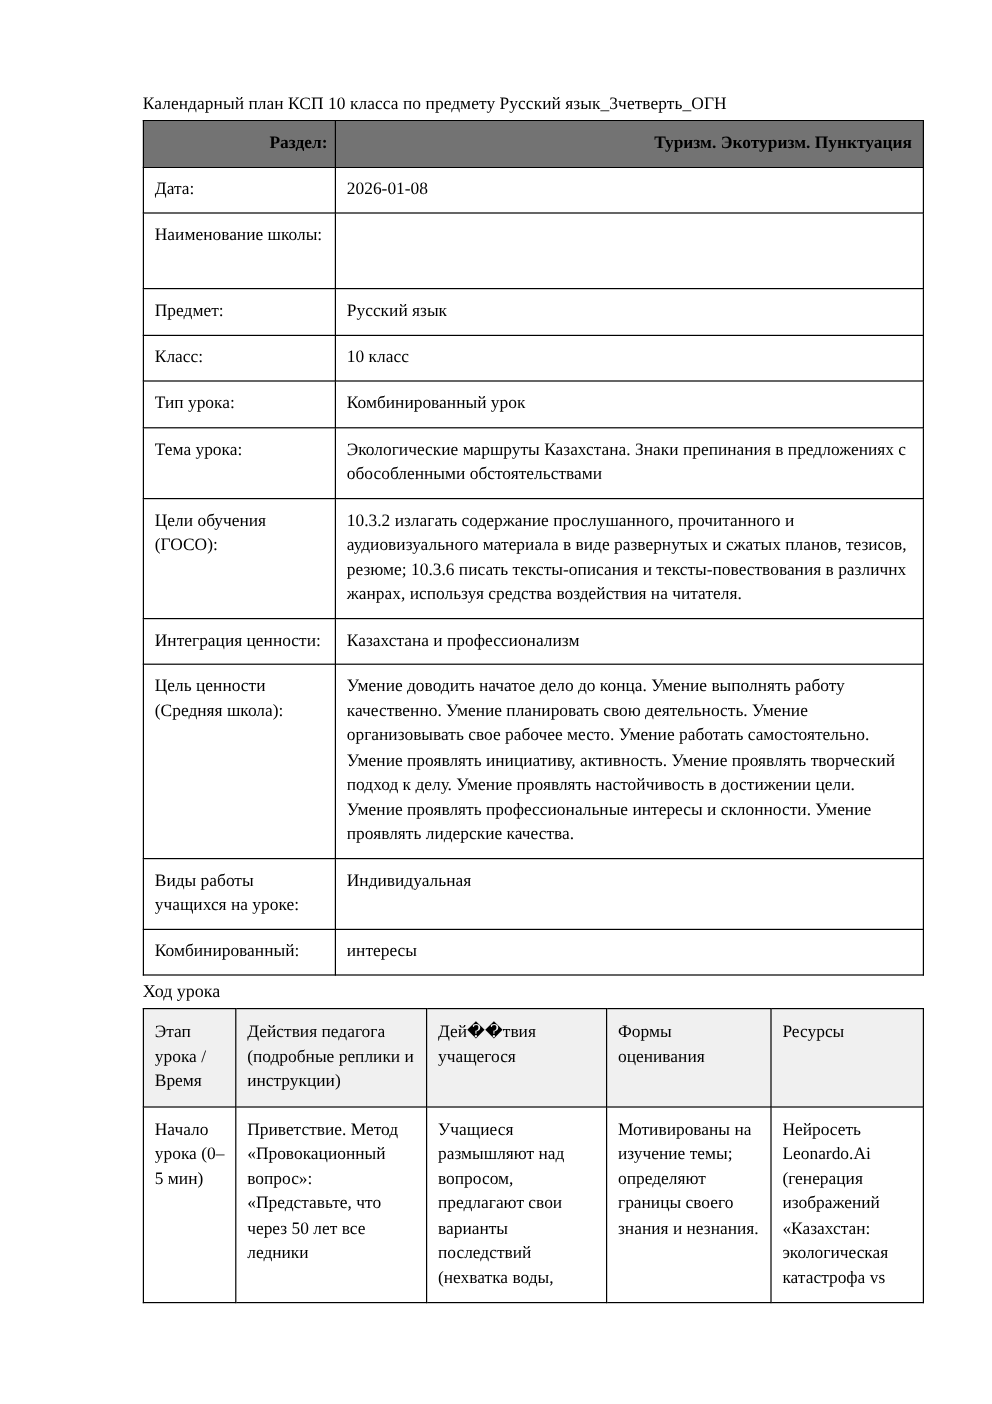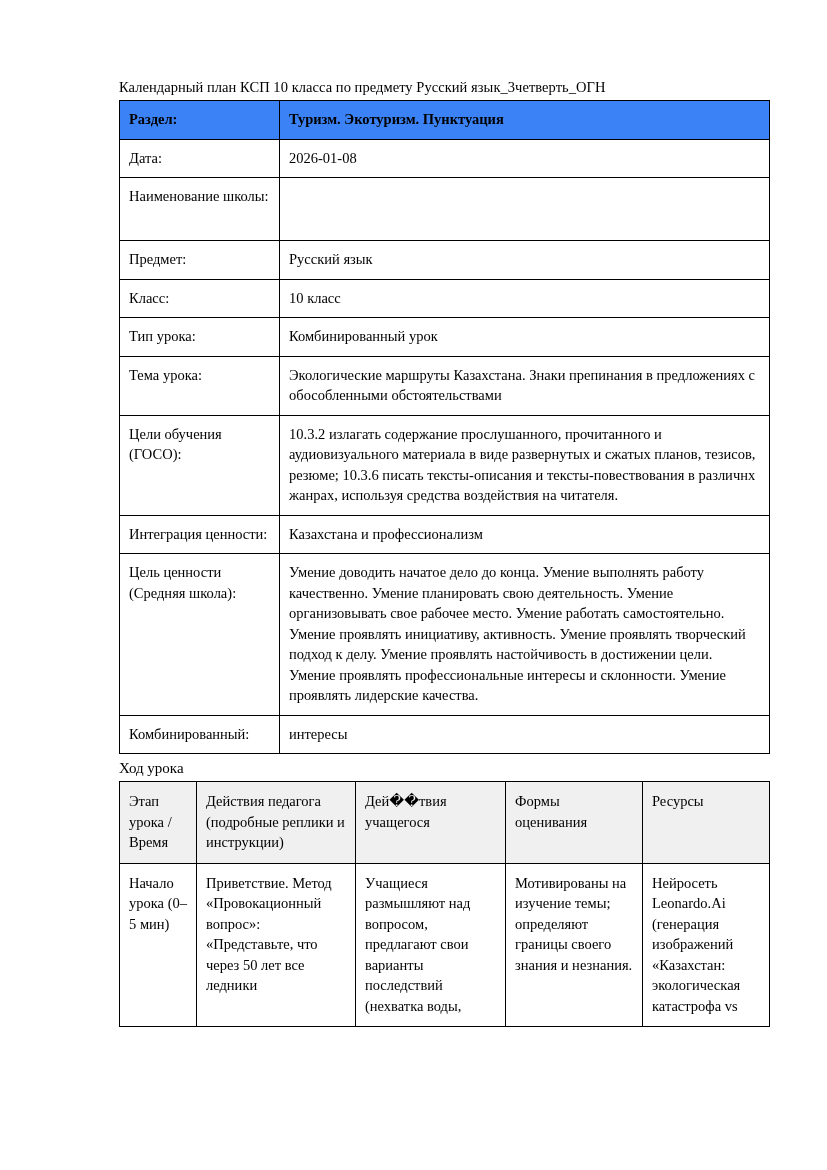--- a/index.html
+++ b/index.html
@@ -44,22 +44,23 @@
     line-height: 20.5px;
     text-align: left;
     font-weight: normal;
     word-wrap: break-word;
     overflow-wrap: break-word;
   }
   
   #info-table col.c1 { width: 160px; }
   #info-table col.c2 { width: 490px; }
   #info-table tr.shaded td {
-    background: #3b82f6;
+    background: #737373;
     font-weight: bold;
+    text-align: right;
   }
   #info-table td.label { padding-right: 6px; }
   #info-table tr.tall-empty td { height: 45px; }
 
   .section-caption {
     font-size: 15px;
     line-height: 20px;
     margin: 4px 0 3px 0;
   }
 
@@ -131,20 +132,24 @@
         </tr>
         <tr>
           <td class="label">Интеграция ценности:</td>
           <td>Казахстана и профессионализм</td>
         </tr>
         <tr>
           <td class="label">Цель ценности (Средняя школа):</td>
           <td>Умение доводить начатое дело до конца. Умение выполнять работу качественно. Умение планировать свою деятельность. Умение организовывать свое рабочее место. Умение работать самостоятельно. Умение проявлять инициативу, активность. Умение проявлять творческий подход к делу. Умение проявлять настойчивость в достижении цели. Умение проявлять профессиональные интересы и склонности. Умение проявлять лидерские качества.</td>
         </tr>
         <tr>
+          <td class="label">Виды работы учащихся на уроке:</td>
+          <td>Индивидуальная</td>
+        </tr>
+        <tr>
           <td class="label">Комбинированный:</td>
           <td>интересы</td>
         </tr>
       </tbody>
   </table>
 
   <div class="section-caption">Ход урока</div>
 
   <table class="doc-table" id="flow-table">
     <colgroup>

